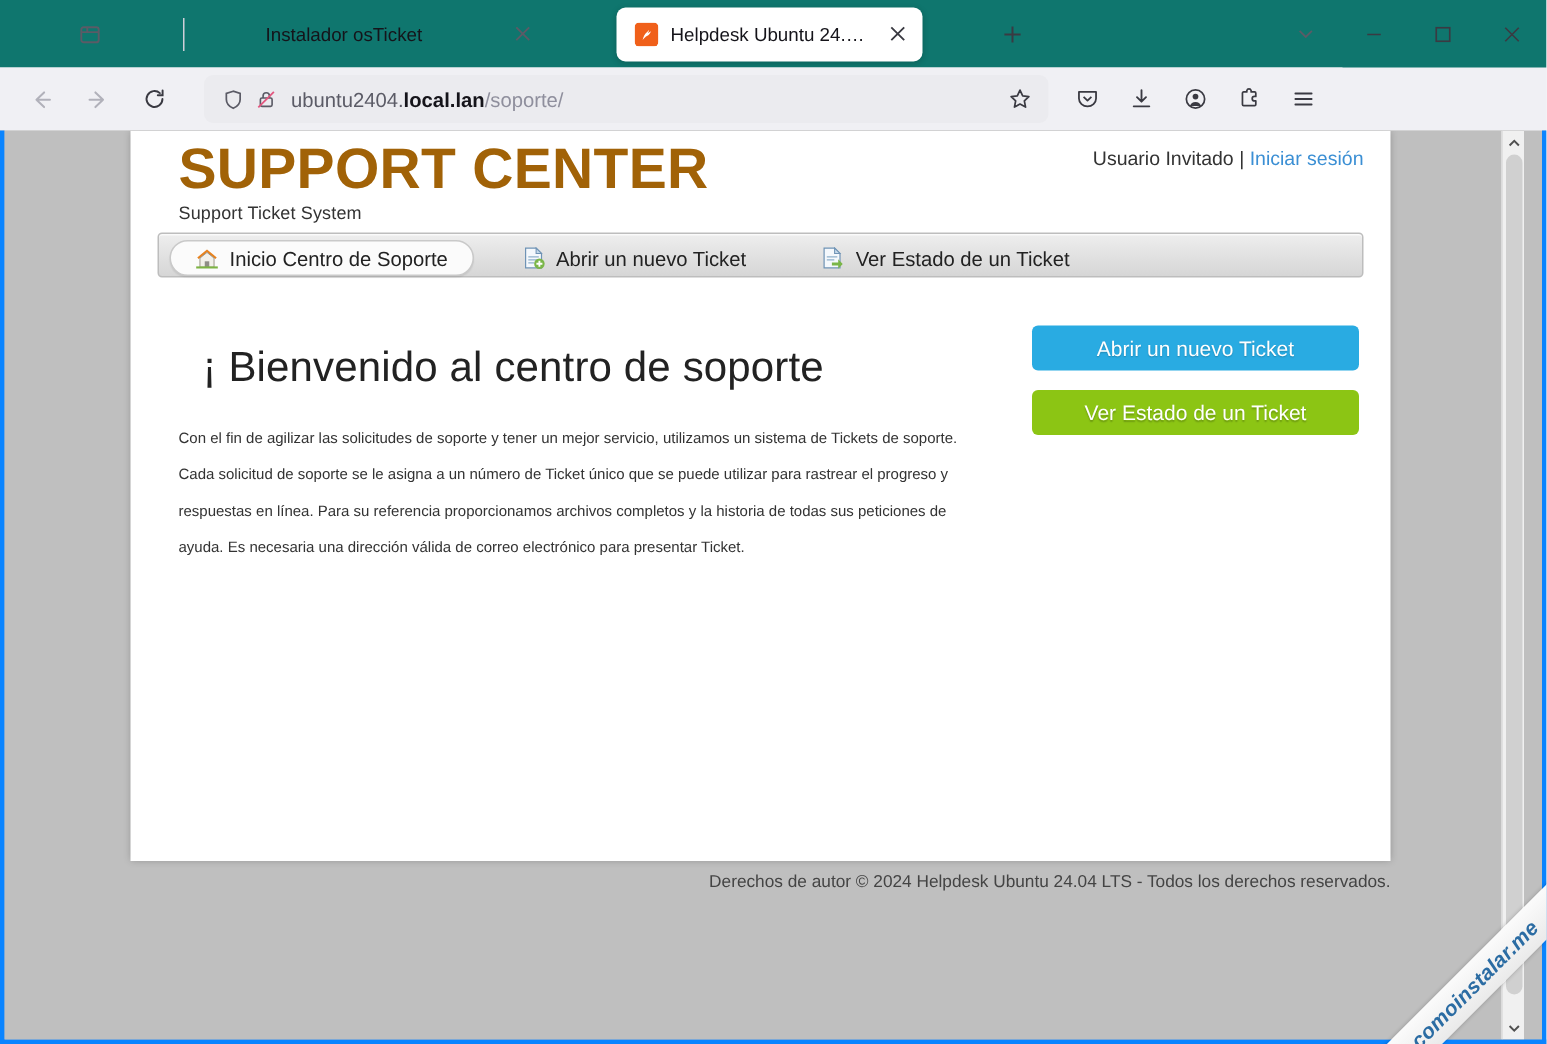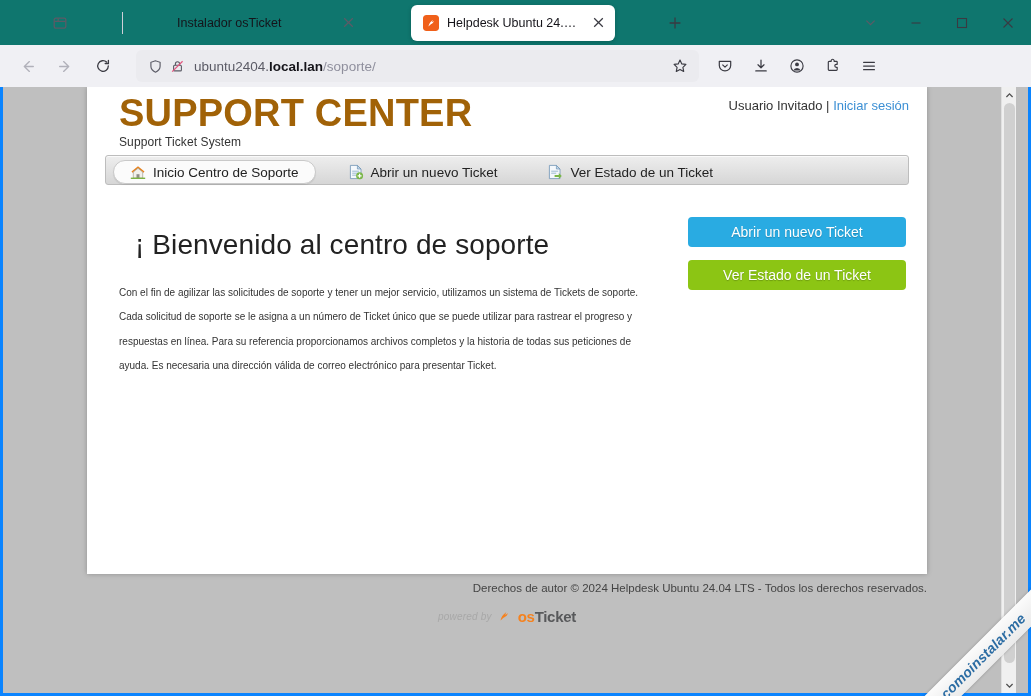--- a/index.html
+++ b/index.html
@@ -435,32 +435,20 @@
         <div class="bodytext">Con el fin de agilizar las solicitudes de soporte y tener un mejor servicio, utilizamos un sistema de Tickets de soporte. Cada solicitud de soporte se le asigna a un número de Ticket único que se puede utilizar para rastrear el progreso y respuestas en línea. Para su referencia proporcionamos archivos completos y la historia de todas sus peticiones de ayuda. Es necesaria una dirección válida de correo electrónico para presentar Ticket.</div>
 
         <div class="actions">
           <button class="btn btn-blue">Abrir un nuevo Ticket</button>
           <button class="btn btn-green">Ver Estado de un Ticket</button>
         </div>
       </div>
 
       <div class="footer">
         <div class="copyright">Derechos de autor © 2024 Helpdesk Ubuntu 24.04 LTS - Todos los derechos reservados.</div>
-        <div class="powered">
-          <span class="pb">powered by</span>
-          <span>
-            <svg width="18" height="16" viewBox="0 0 18 16">
-              <path d="M4.5 14.5c.8-3 1.9-5.2 3.9-6.7.7-.5 1.3-1.1 1.9-2-.2 1.3-.7 2.2-1.4 3 1.2-.3 2.1-.9 2.9-1.9-.3 2.1-1.7 3.5-3.4 4.3-1.2.5-2.2 1.6-3.9 3.3z" fill="#f5821f"></path>
-            </svg>
-          </span>
-          <span class="ost">
-            <span class="os">os</span>
-              <span class="tk">Ticket</span>
-          </span>
-        </div>
       </div>
 
       <div class="scrollbar">
         <div class="sb-arrow">
           <svg width="9" height="9" viewBox="0 0 9 9" stroke="#505050" stroke-width="1.3" fill="none">
             <path d="M1.4 6 4.5 2.9 7.6 6"></path>
           </svg>
         </div>
         <div class="sb-thumb"></div>
         <div class="sb-arrow bottom">

